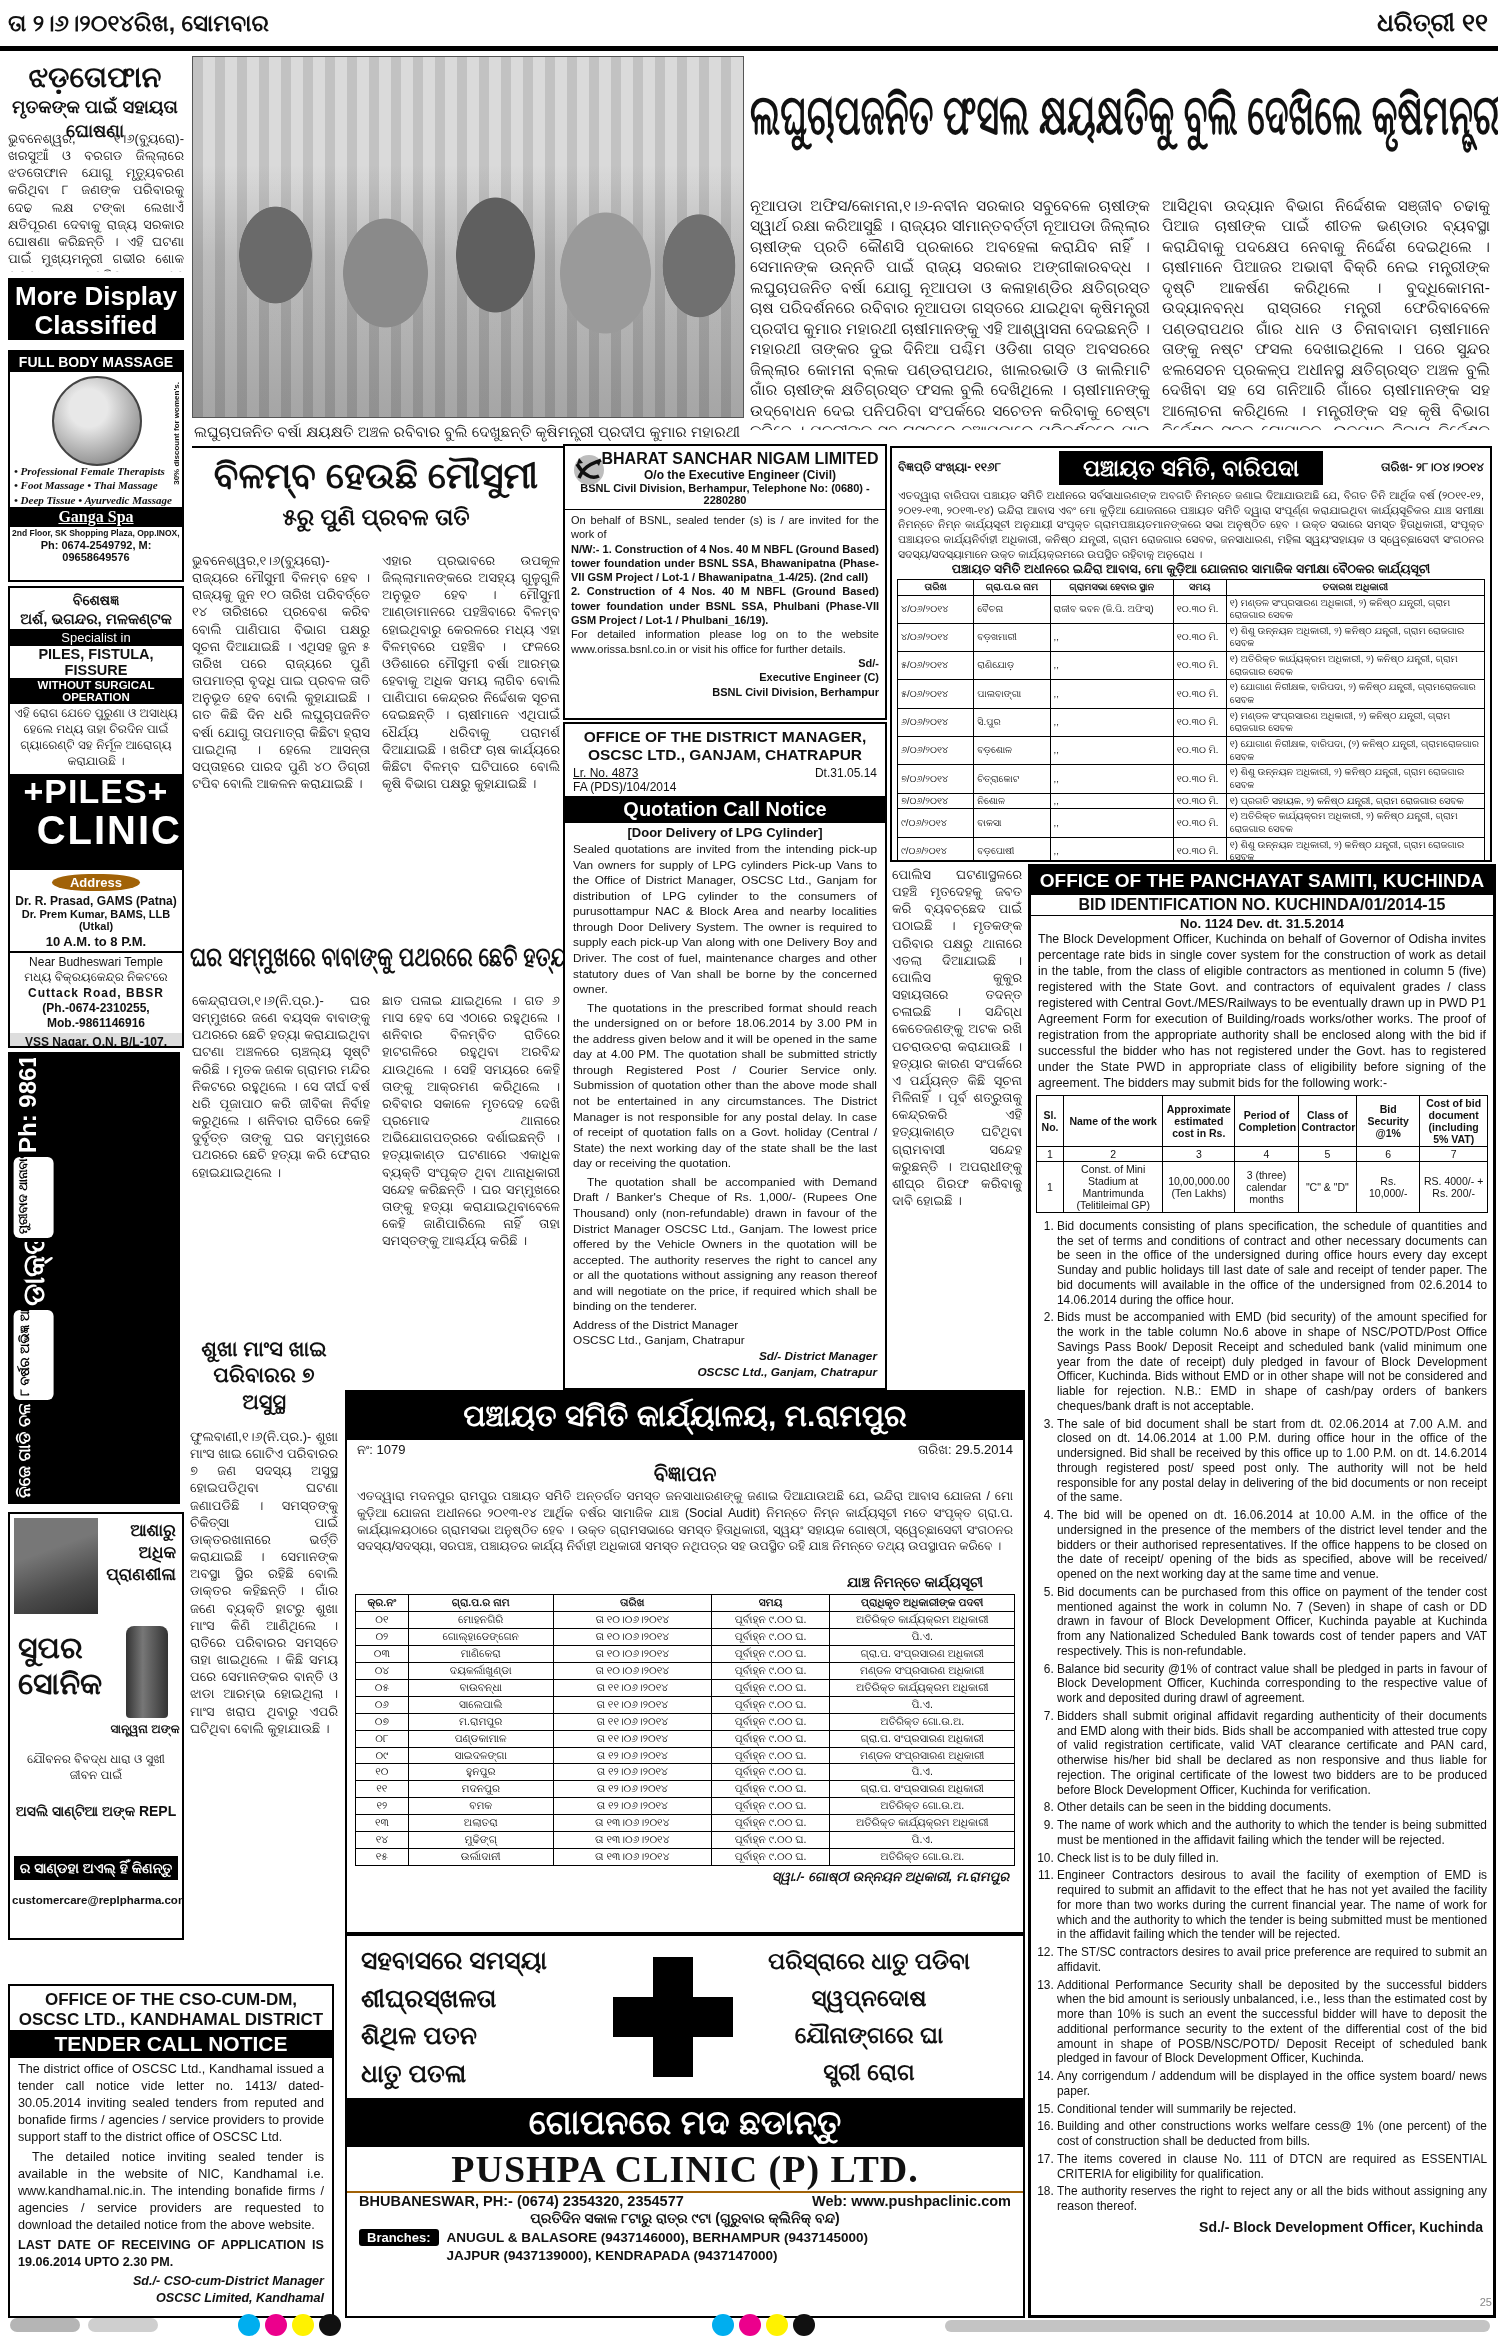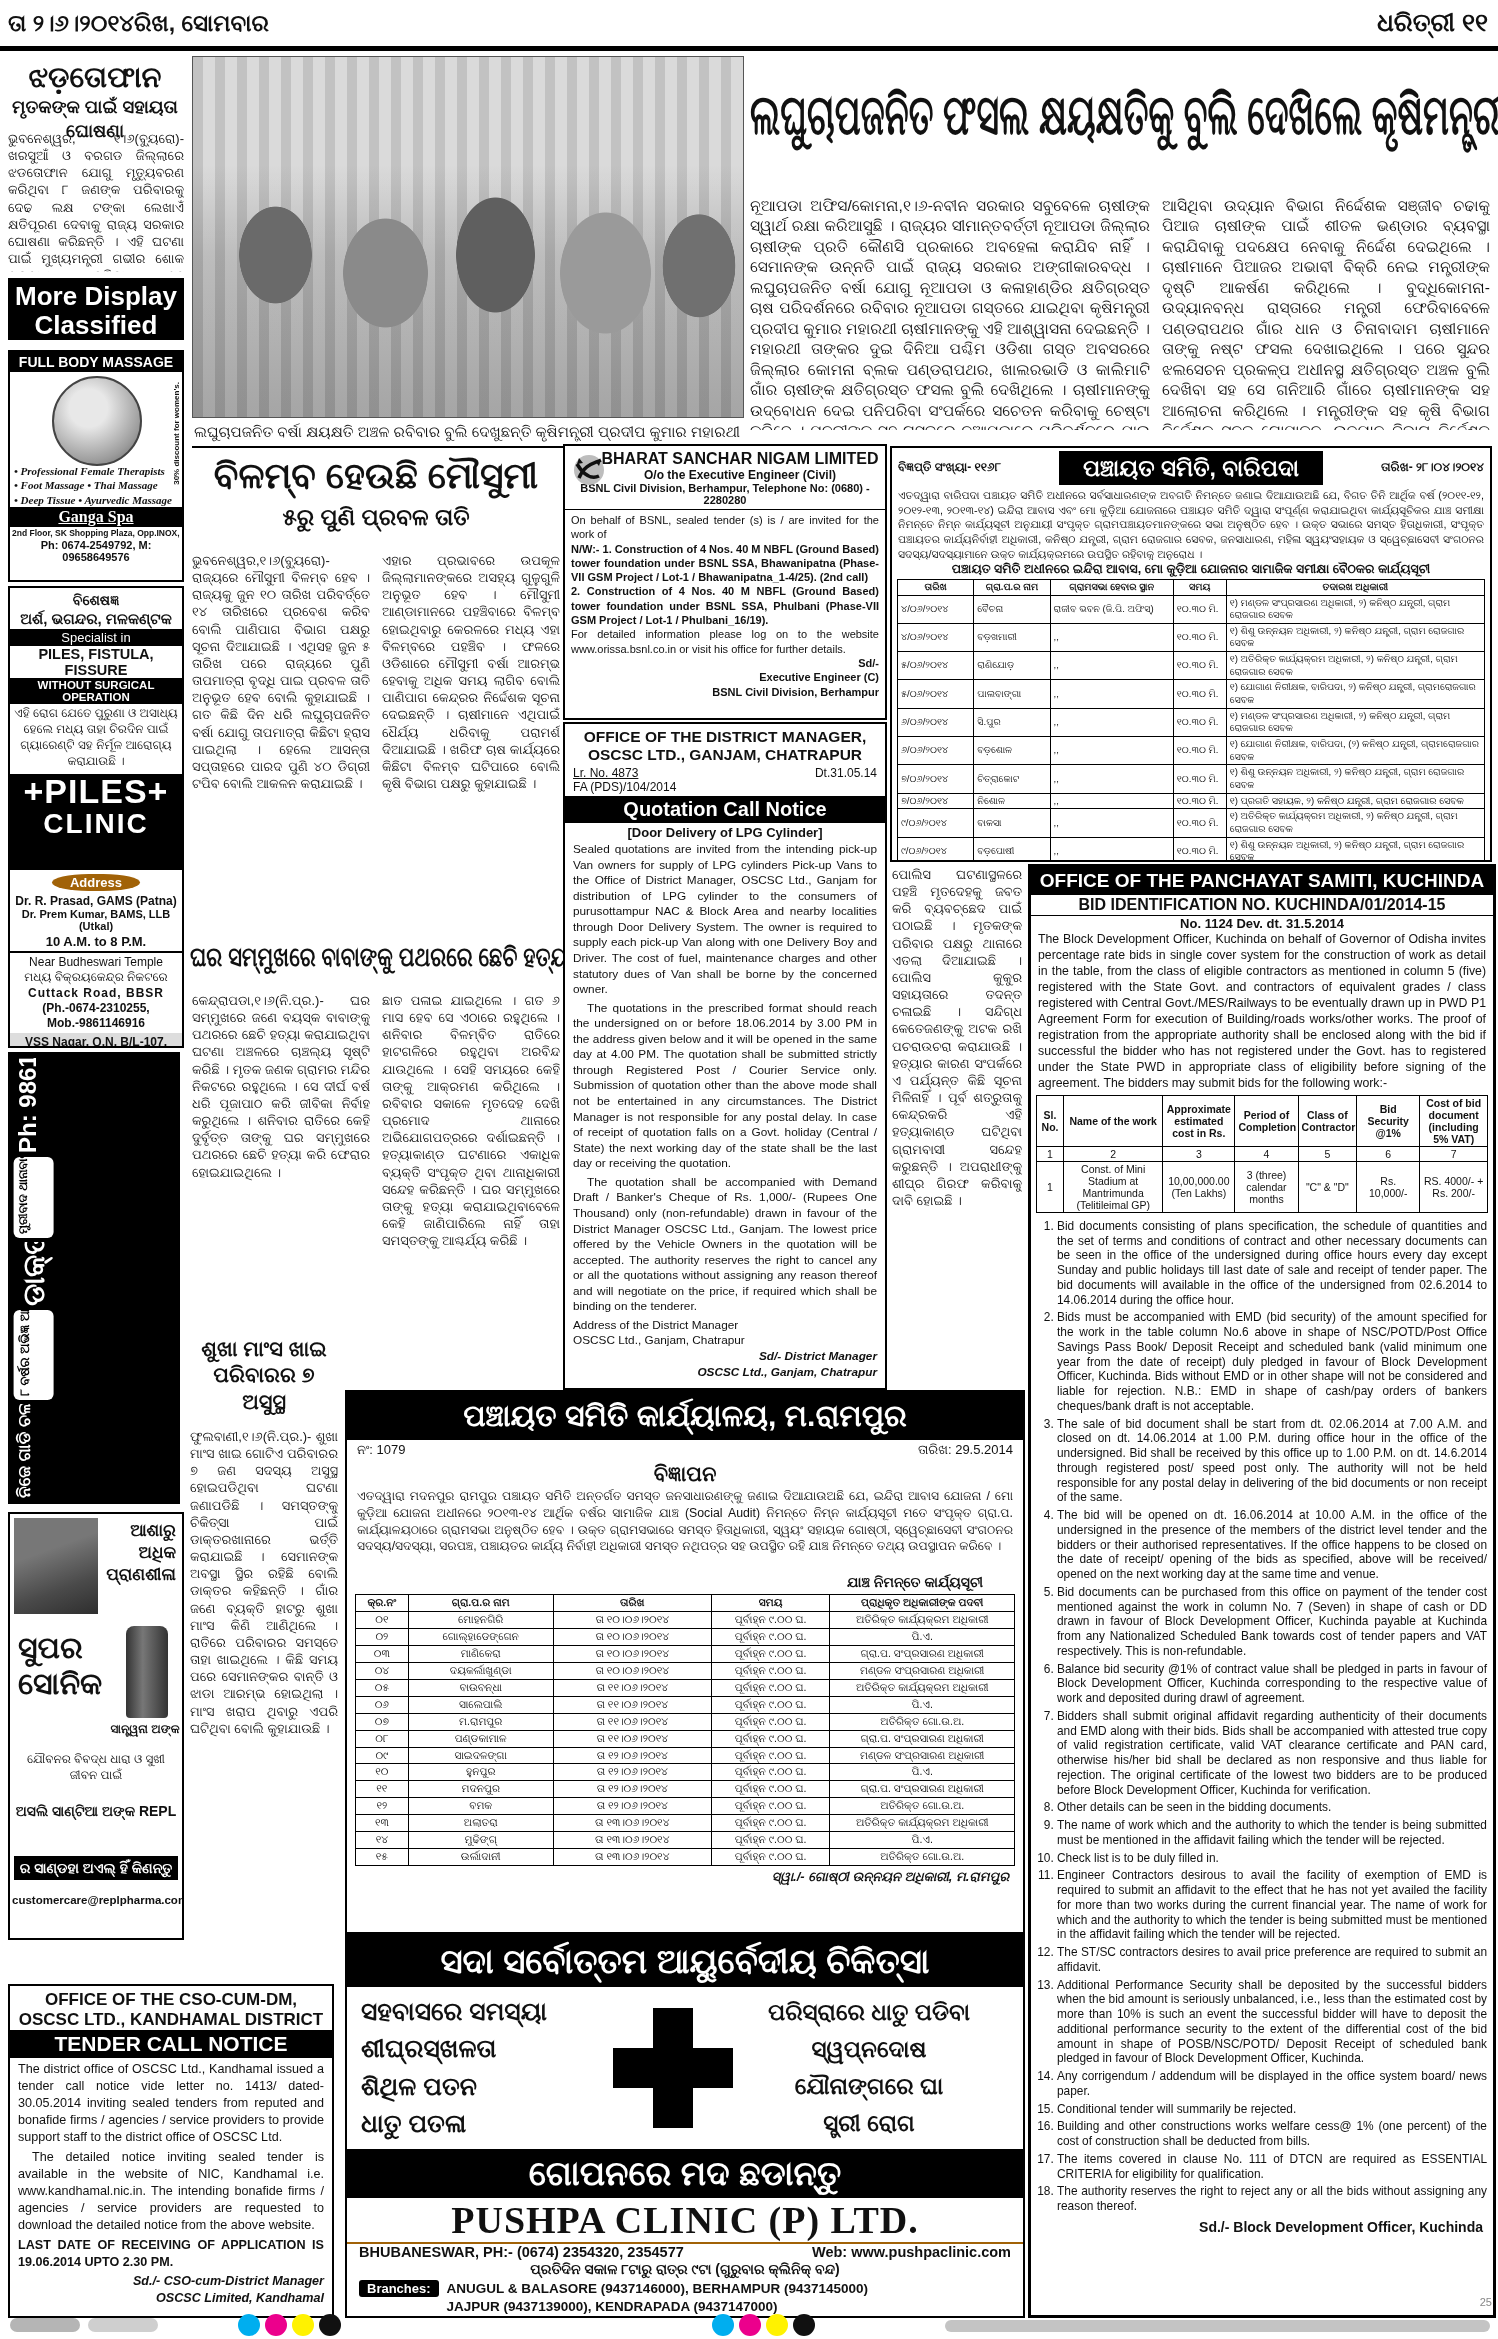--- a/index.html
+++ b/index.html
@@ -74,21 +74,21 @@
 
   <div class="abs box clip" style="left:8px;top:586px;width:172px;height:458px;">
     <div class="c b odia" style="font-size:14px;margin-top:3px;">ବିଶେଷଜ୍ଞ</div>
     <div class="c b odia" style="font-size:15px;">ଅର୍ଶ, ଭଗନ୍ଦର, ମଳକଣ୍ଟକ</div>
     <div class="inv c" style="font-size:13px;padding:1px 0;">Specialist in</div>
     <div class="c b" style="font-size:14.5px;">PILES, FISTULA, FISSURE</div>
     <div class="inv c b" style="font-size:11.5px;padding:1px 0;">WITHOUT SURGICAL OPERATION</div>
     <div class="c odia clip" style="font-size:12px;padding:2px 4px;height:66px;">ଏହି ରୋଗ ଯେତେ ପୁରୁଣା ଓ ଅସାଧ୍ୟ ହେଲେ ମଧ୍ୟ ତାହା ଚିରଦିନ ପାଇଁ ଗ୍ୟାରେଣ୍ଟି ସହ ନିର୍ମୂଳ ଆରୋଗ୍ୟ କରାଯାଉଛି ।</div>
     <div class="inv c" style="height:96px;">
       <div class="b" style="font-size:34px;line-height:1.05;letter-spacing:1px;">+PILES+</div>
-      <div class="b" style="font-size:28px;line-height:1.0;letter-spacing:2px;">CLINIC</div>
+      <div class="b" style="font-size:40px;line-height:1.0;letter-spacing:2px;text-align:right;">CLINIC</div>
     </div>
     <div class="c" style="margin-top:3px;"><span style="background:#a16207;color:#fff;border-radius:50%/60%;padding:1px 18px;font-weight:bold;font-size:13px;">Address</span></div>
     <div class="c b" style="font-size:12px;margin-top:3px;">Dr. R. Prasad, GAMS (Patna)</div>
     <div class="c b" style="font-size:11px;">Dr. Prem Kumar, BAMS, LLB (Utkal)</div>
     <div class="c b" style="font-size:13px;margin:2px 0;">10 A.M. to 8 P.M.</div>
     <div class="c" style="border-top:2px solid #000;font-size:12px;line-height:1.25;padding-top:2px;">
       <div>Near Budheswari Temple</div>
       <div class="odia">ମଧ୍ୟ ବିକ୍ରୟକେନ୍ଦ୍ର ନିକଟରେ</div>
       <div class="b" style="letter-spacing:1px;">Cuttack Road, BBSR</div>
       <div class="b">(Ph.-0674-2310255,</div>
@@ -498,21 +498,20 @@
               <td>ପୂର୍ବାହ୍ନ ୯.୦୦ ଘ.</td>
               <td>ଅତିରିକ୍ତ ଗୋ.ଉ.ଅ.</td>
             </tr>
           </tbody>
       </table>
     </div>
     <div class="r b i odia" style="font-size:13px;padding:2px 14px;">ସ୍ୱା./- ଗୋଷ୍ଠୀ ଉନ୍ନୟନ ଅଧିକାରୀ, ମ.ରାମପୁର</div>
   </div>
 
   <div class="abs box clip" style="left:345px;top:1934px;width:676px;height:380px;">
-    <div class="inv c b odia" style="font-size:34px;padding:3px 0;">ସଦା ସର୍ବୋତ୍ତମ ଆୟୁର୍ବେଦୀୟ ଚିକିତ୍ସା</div>
     <div style="display:flex;align-items:center;justify-content:space-between;padding:6px 29px 0 14px;">
       <div class="b odia" style="font-size:25px;line-height:1.5;width:240px;">
           <div>ସହବାସରେ ସମସ୍ୟା</div>
           <div>ଶୀଘ୍ରସ୍ଖଳତା</div>
           <div>ଶିଥିଳ ପତନ</div>
           <div>ଧାତୁ ପତଳା</div>
         </div>
       <div style="position:relative;width:120px;height:120px;">
         <div class="abs" style="left:40px;top:0;width:40px;height:120px;background:#000;"></div>
         <div class="abs" style="left:0;top:40px;width:120px;height:40px;background:#000;"></div>

